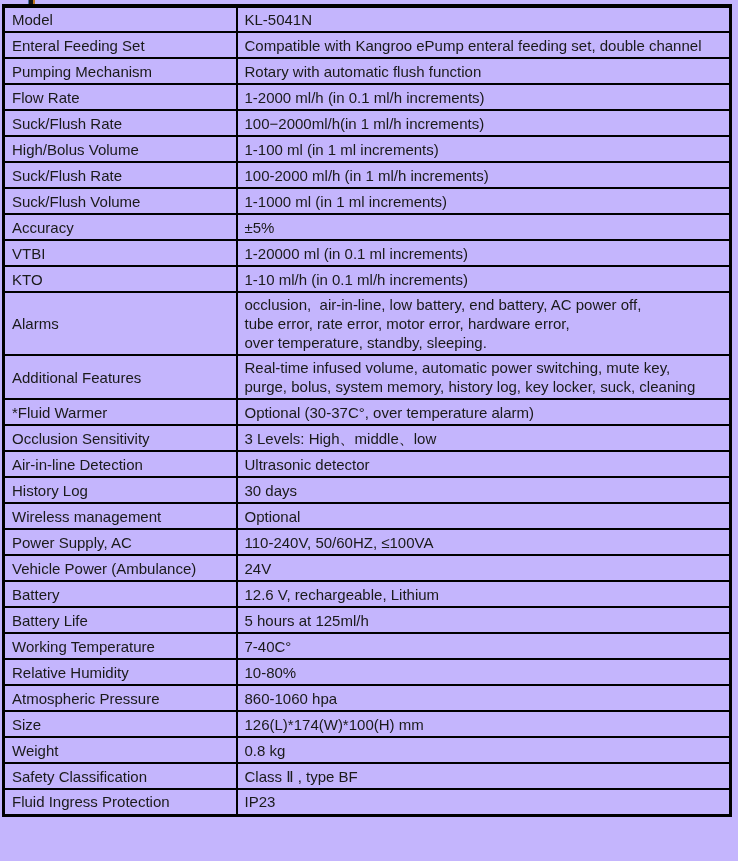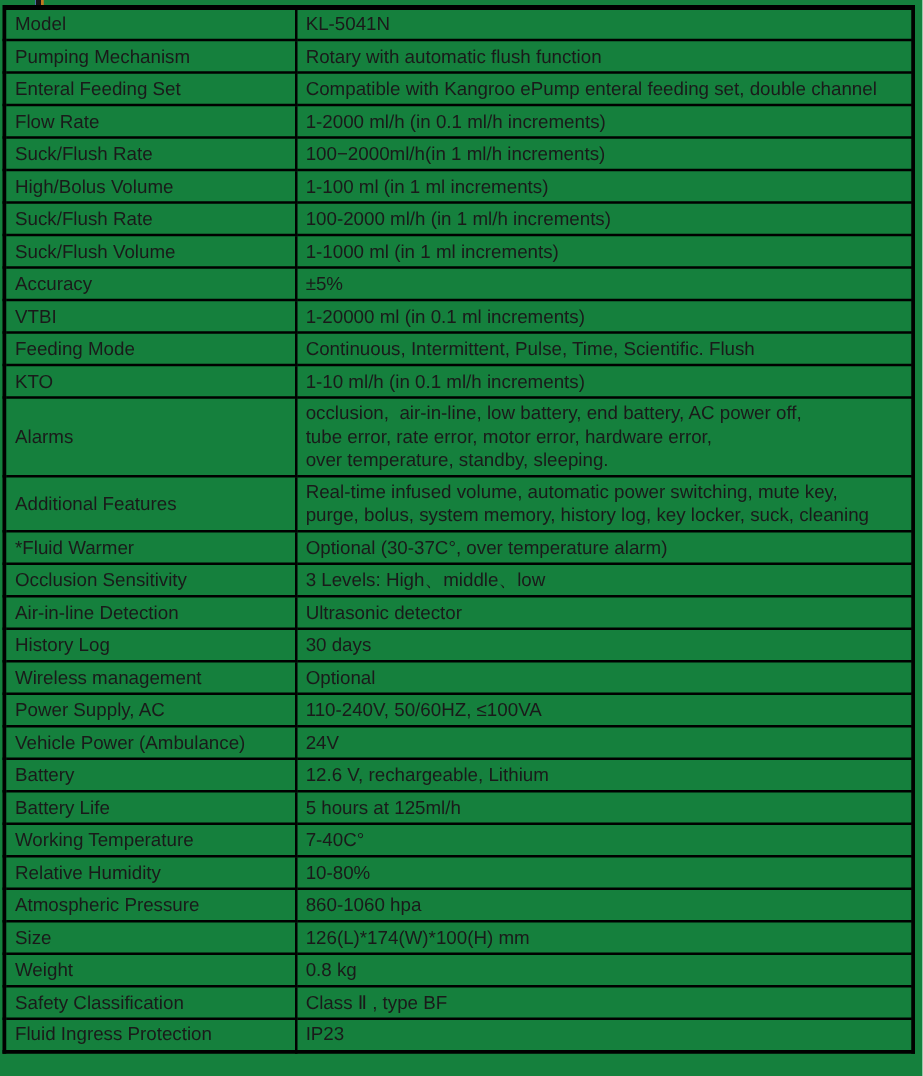--- a/index.html
+++ b/index.html
@@ -4,21 +4,21 @@
 <style>
   html, body {
     margin: 0;
     padding: 0;
     background: #ffffff;
   }
   .page {
     position: relative;
     width: 738px;
     height: 861px;
-    background: #15803d;
+    background: #c4b5fd;
     overflow: hidden;
     font-family: "Liberation Sans", sans-serif;
   }
   
   .crop-fragment {
     position: absolute;
     left: 28px;
     top: 0;
     width: 7px;
     height: 4px;
@@ -59,30 +59,30 @@
 <div class="page">
   <div class="crop-fragment"></div>
   <table class="spec-table">
     <tbody>
   <tr>
     <td class="label-cell">Model</td>
     <td class="value-cell">KL-5041N</td>
   </tr>
 
   <tr>
+    <td class="label-cell">Enteral Feeding Set</td>
+    <td class="value-cell">Compatible with Kangroo ePump enteral feeding set, double channel</td>
+  </tr>
+
+  <tr>
     <td class="label-cell">Pumping Mechanism</td>
     <td class="value-cell">Rotary with automatic flush function</td>
   </tr>
 
   <tr>
-    <td class="label-cell">Enteral Feeding Set</td>
-    <td class="value-cell">Compatible with Kangroo ePump enteral feeding set, double channel</td>
-  </tr>
-
-  <tr>
     <td class="label-cell">Flow Rate</td>
     <td class="value-cell">1-2000 ml/h (in 0.1 ml/h increments)</td>
   </tr>
 
   <tr>
     <td class="label-cell">Suck/Flush Rate</td>
     <td class="value-cell">100−2000ml/h(in 1 ml/h increments)</td>
   </tr>
 
   <tr>
@@ -103,24 +103,20 @@
   <tr>
     <td class="label-cell">Accuracy</td>
     <td class="value-cell">±5%</td>
   </tr>
 
   <tr>
     <td class="label-cell">VTBI</td>
     <td class="value-cell">1-20000 ml (in 0.1 ml increments)</td>
   </tr>
 
-  <tr>
-    <td class="label-cell">Feeding Mode</td>
-    <td class="value-cell">Continuous, Intermittent, Pulse, Time, Scientific. Flush</td>
-  </tr>
 
   <tr>
     <td class="label-cell">KTO</td>
     <td class="value-cell">1-10 ml/h (in 0.1 ml/h increments)</td>
   </tr>
 
   <tr>
     <td class="label-cell">Alarms</td>
     <td class="value-cell">occlusion, &nbsp;air-in-line, low battery, end battery, AC power off,
 tube error, rate error, motor error, hardware error,

